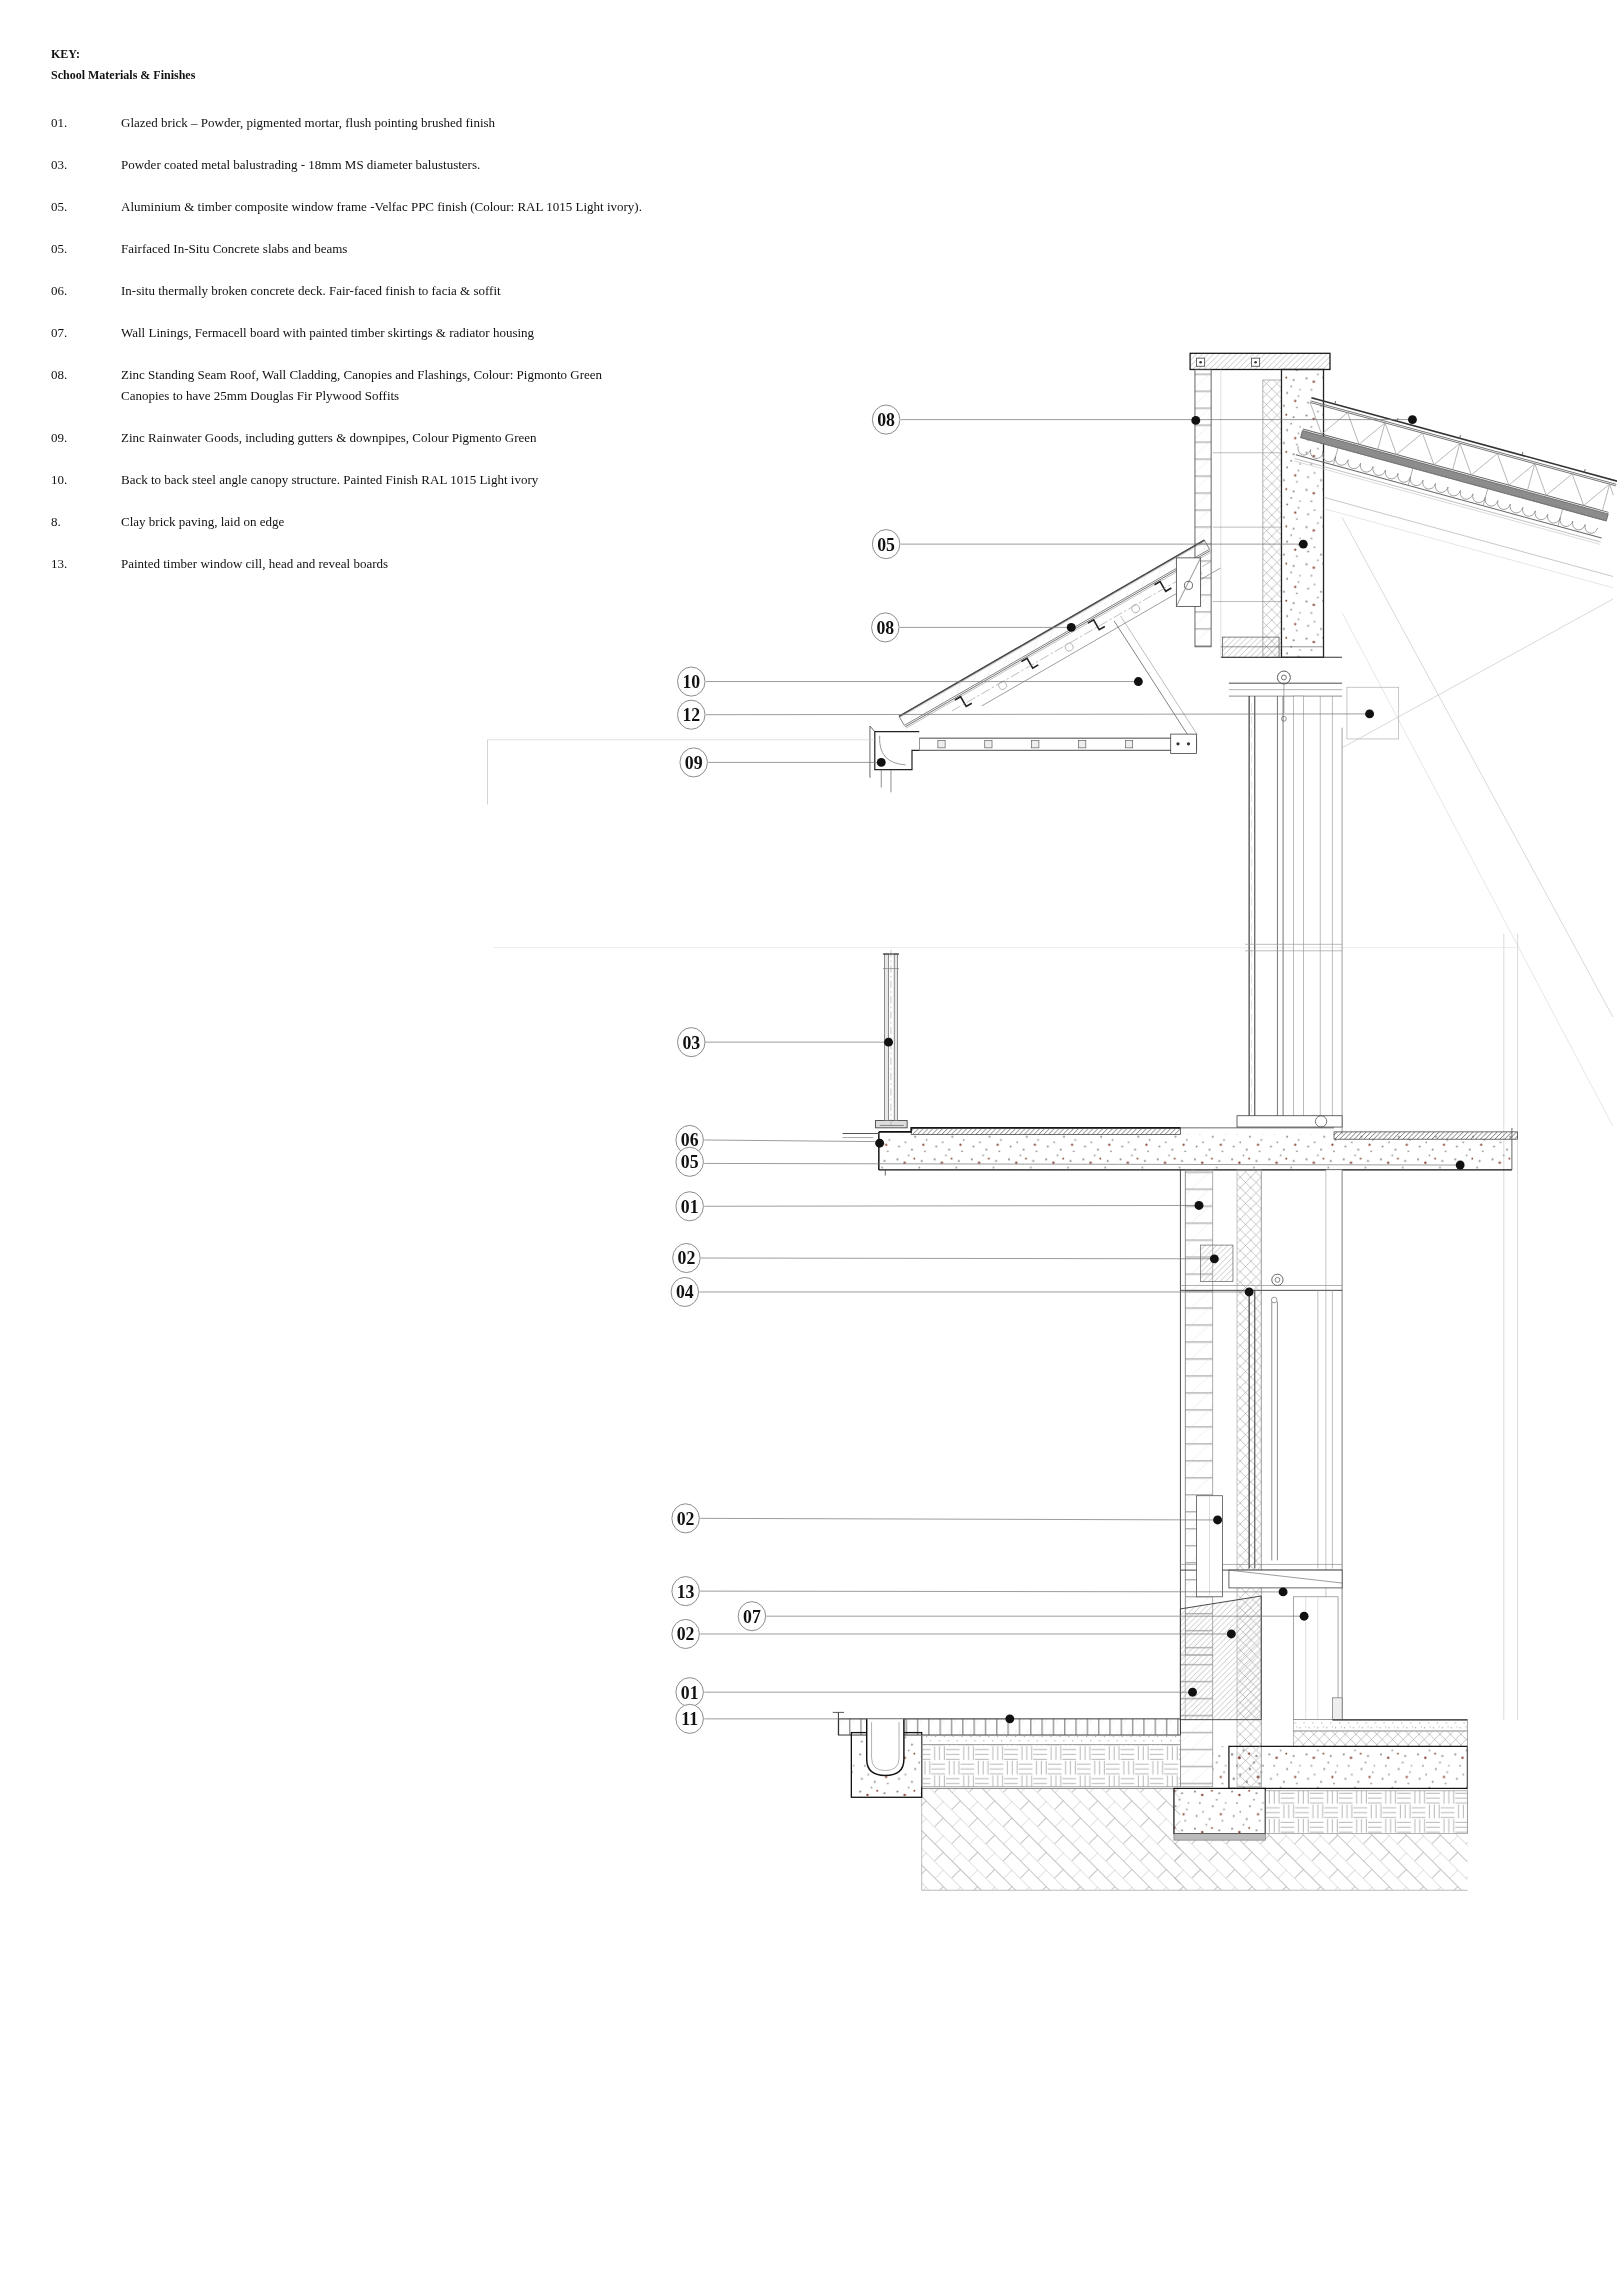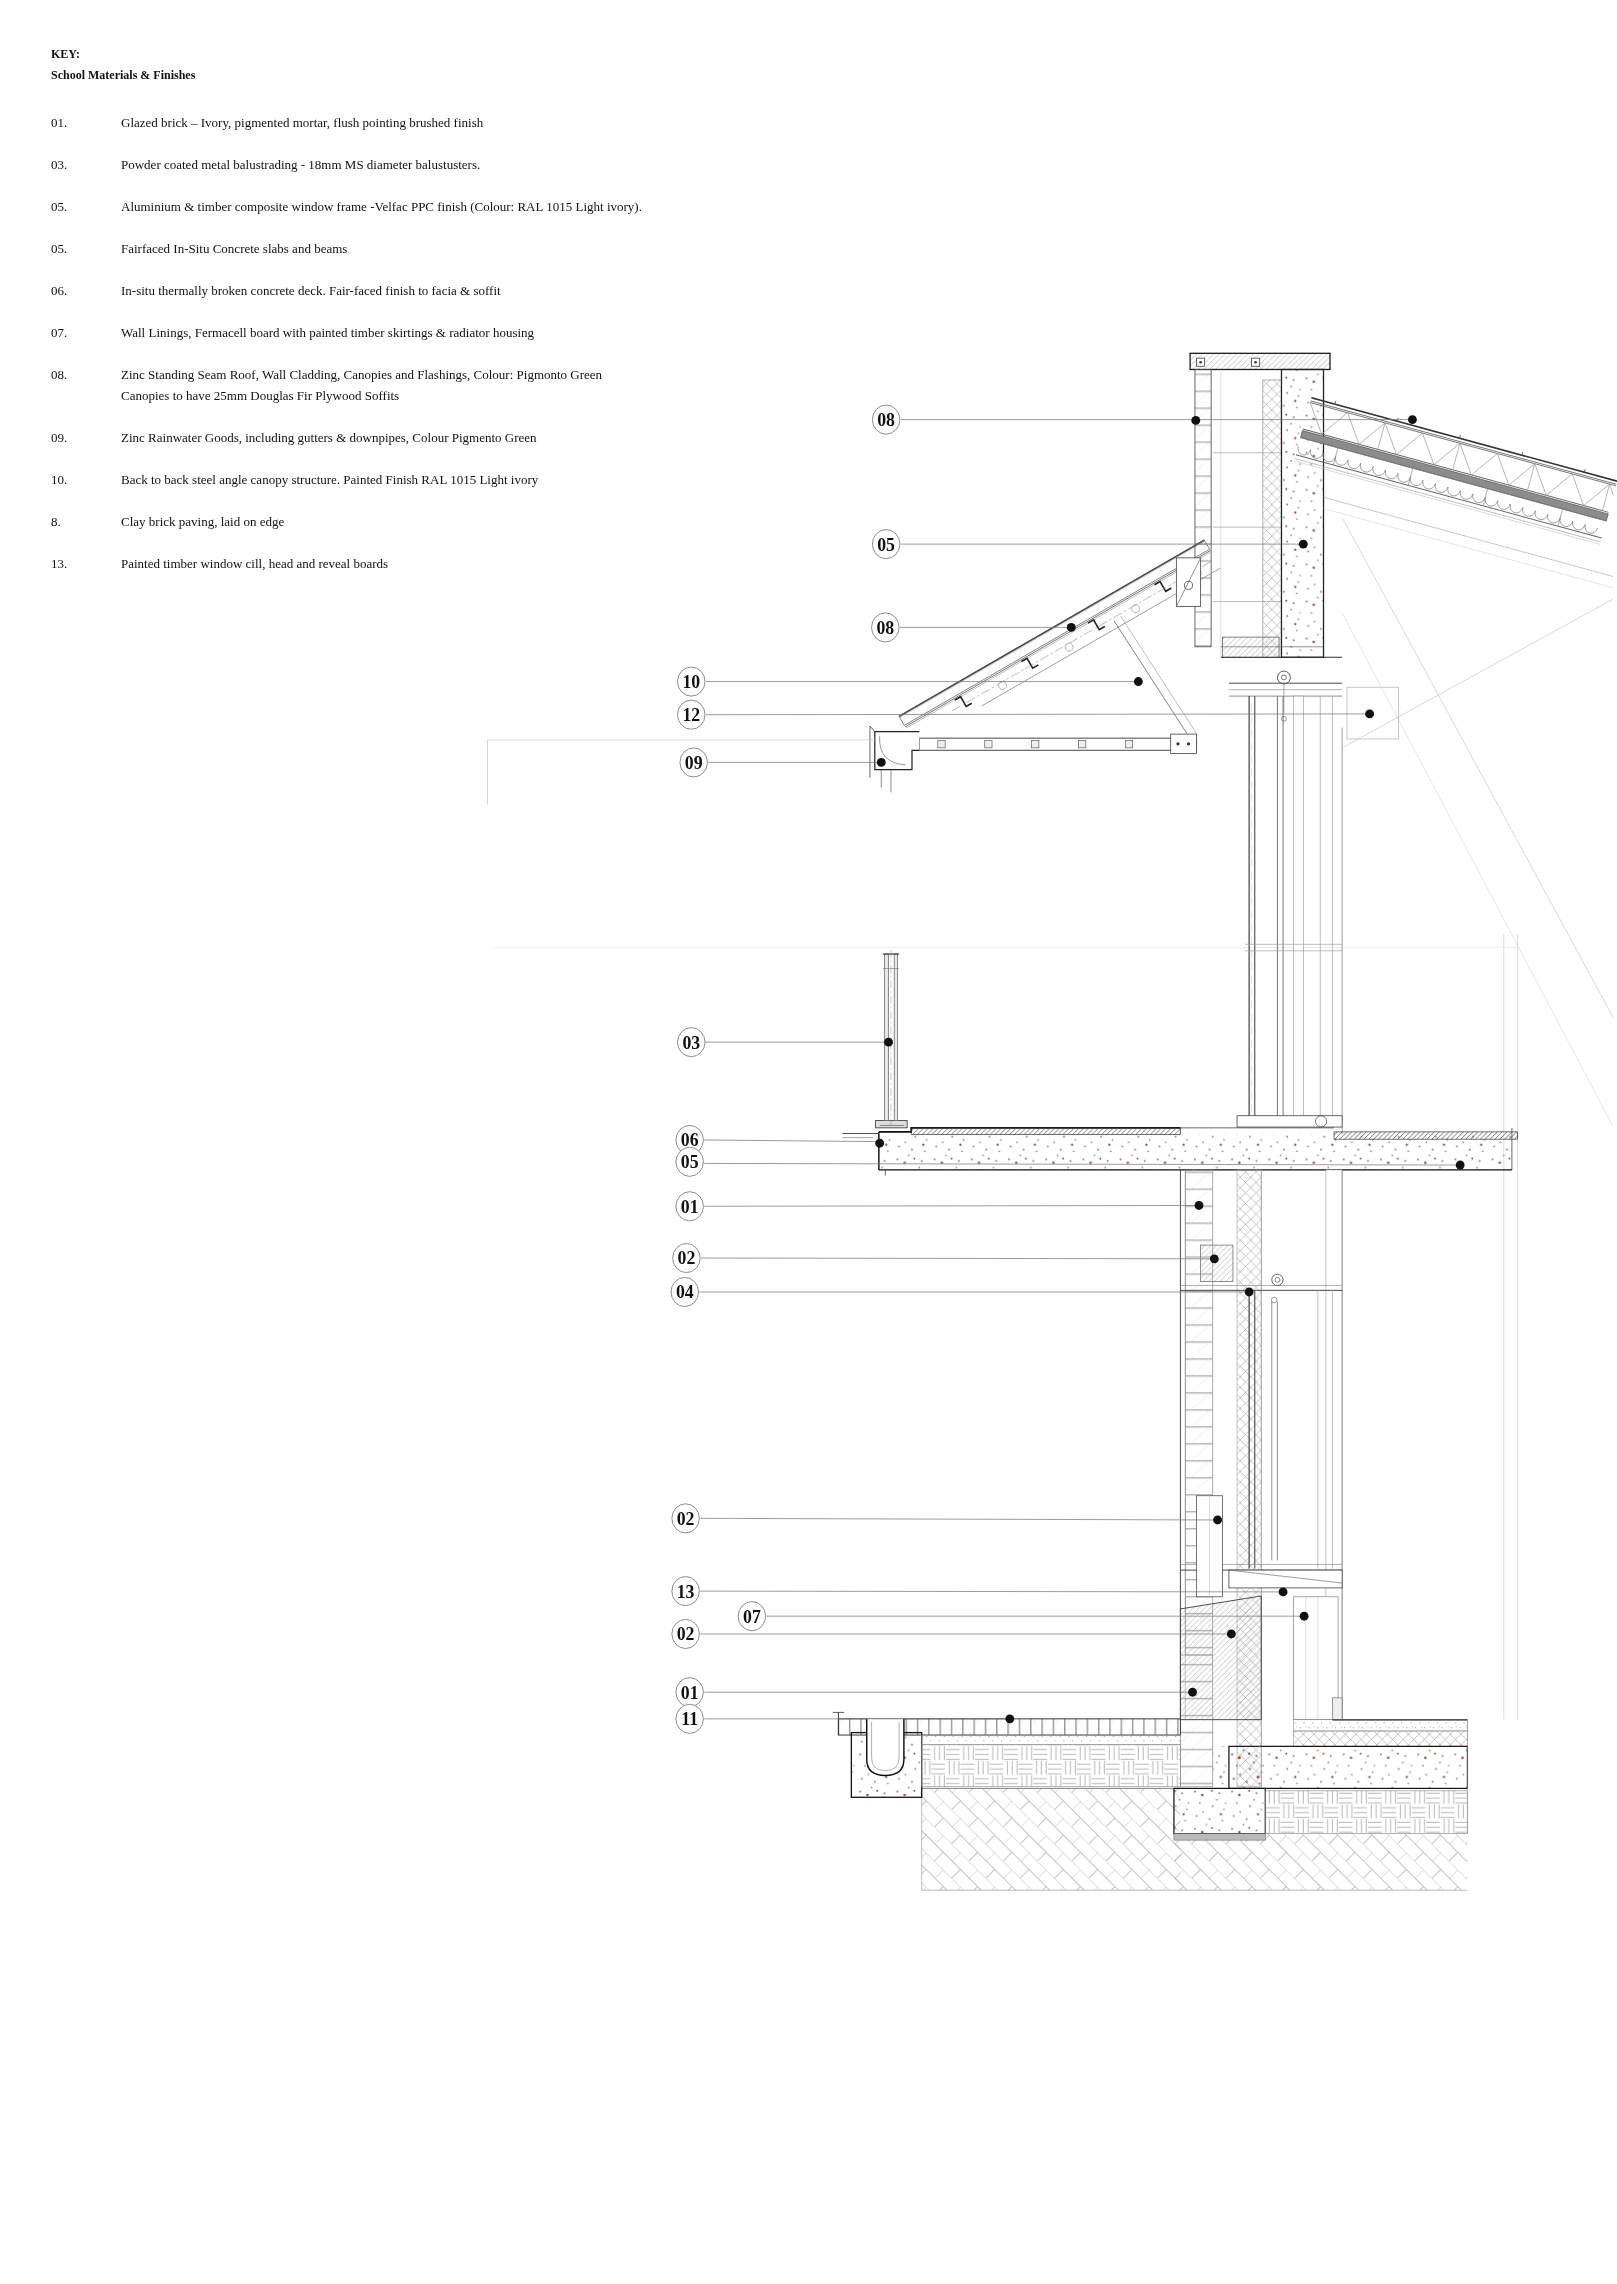--- a/index.html
+++ b/index.html
@@ -37,21 +37,21 @@
 
   <div class="key-block">
     <div class="key-head">
       <div class="key-title">KEY:</div>
       <div class="key-subtitle">School Materials &amp; Finishes</div>
     </div>
     <div id="key-list">
         <div class="key-item">
           <span class="key-num">01.</span>
           <span class="key-text">
-            <div>Glazed brick – Ivory, pigmented mortar, flush pointing brushed finish</div>
+            <div>Glazed brick – Powder, pigmented mortar, flush pointing brushed finish</div>
           </span>
         </div>
         <div class="key-item">
           <span class="key-num">03.</span>
           <span class="key-text">
             <div>Powder coated metal balustrading - 18mm MS diameter balustusters.</div>
           </span>
         </div>
         <div class="key-item">
           <span class="key-num">05.</span>

